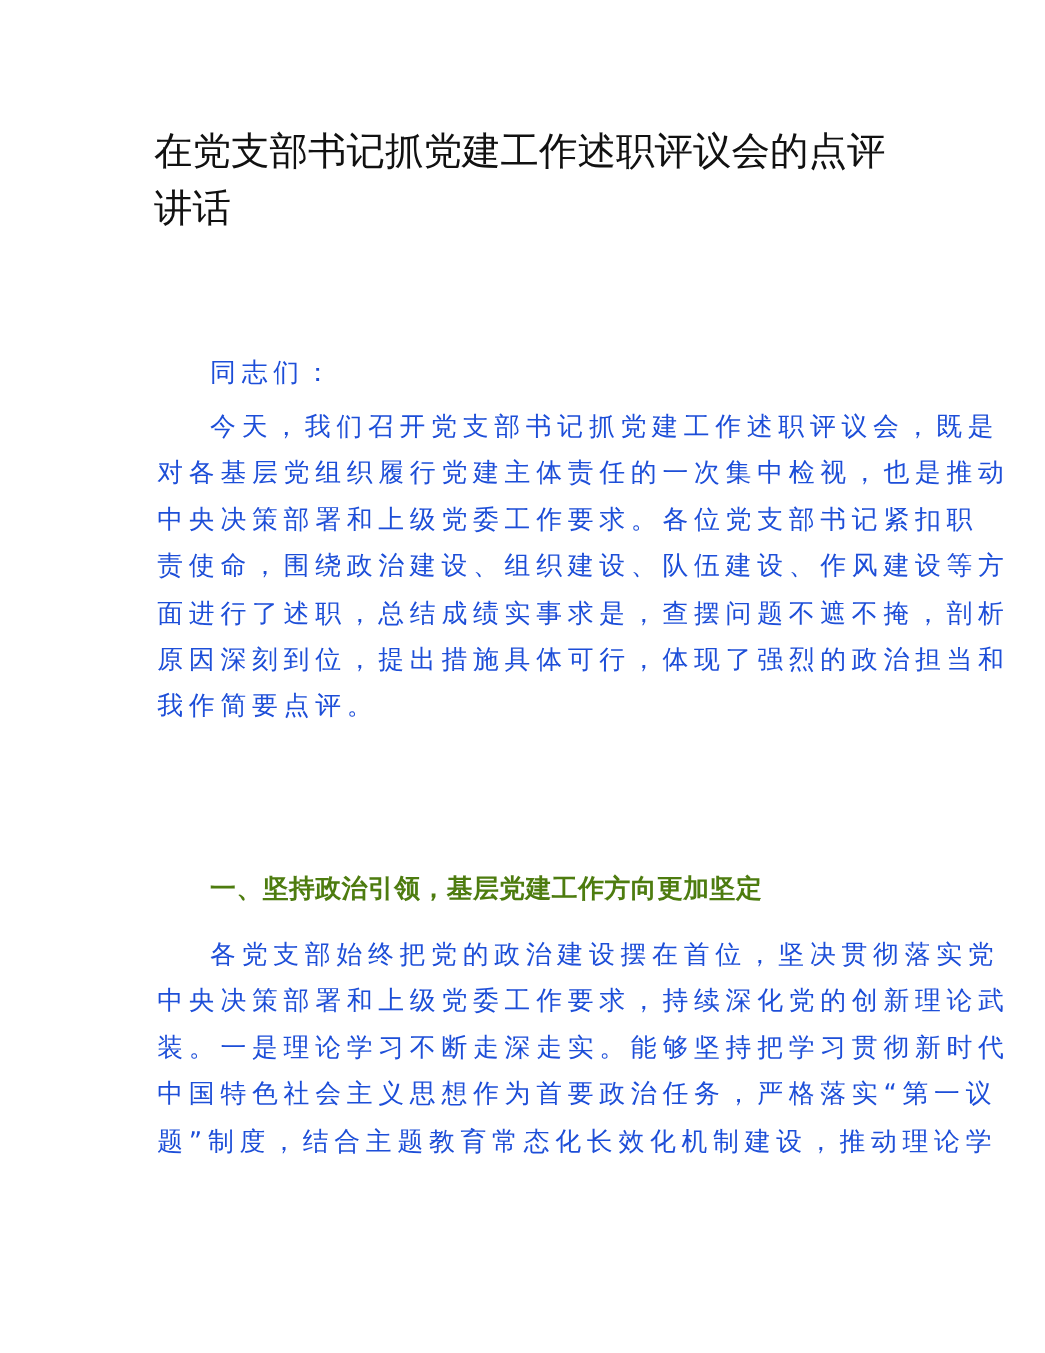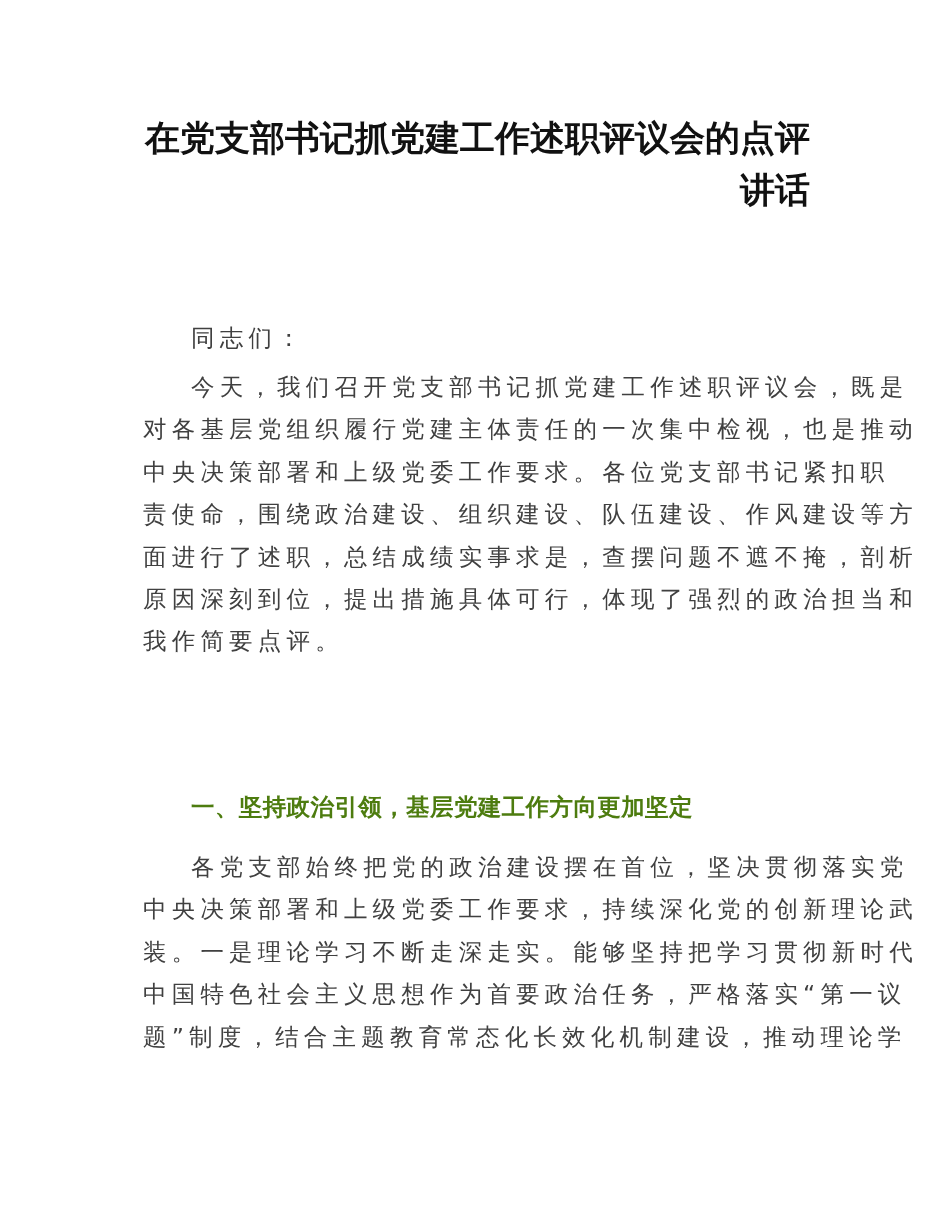--- a/index.html
+++ b/index.html
@@ -4,27 +4,27 @@
 <style>
   html, body { margin: 0; padding: 0; background: #ffffff; }
   body { width: 950px; height: 1230px; position: relative; overflow: hidden; }
   .page {
     position: absolute; left: 0; top: 0; width: 950px; height: 1230px;
     background: #ffffff; color: #1a1a1a;
     font-family: "DejaVu Sans", "Liberation Sans", sans-serif;
   }
   .title {
     position: absolute; left: 140px; width: 670px; top: 112px;
-    text-align: right; font-size: 35px; line-height: 52px;
-    font-weight: bold; color: #111111; letter-spacing: 0px;
+    text-align: left; font-size: 35px; line-height: 52px;
+    font-weight: normal; color: #111111; letter-spacing: 0px;
   }
   .title-line { display: block; white-space: nowrap; }
   .body-text {
     position: absolute; left: 143px; width: 670px;
-    font-size: 23.5px; line-height: 42.4px; color: #404040;
+    font-size: 23.5px; line-height: 42.4px; color: #1d4ed8;
     letter-spacing: 5.2px; text-align: justify;
   }
   .line { display: block; white-space: nowrap; height: 42.4px; }
   .indent { padding-left: 48px; }
   .salutation { top: 317px; }
   .para1 { top: 366px; }
   .heading {
     position: absolute; left: 191px; top: 786px;
     font-size: 23.5px; line-height: 42px; font-weight: bold; color: #4d7c0f;
     white-space: nowrap; letter-spacing: 0.4px;

